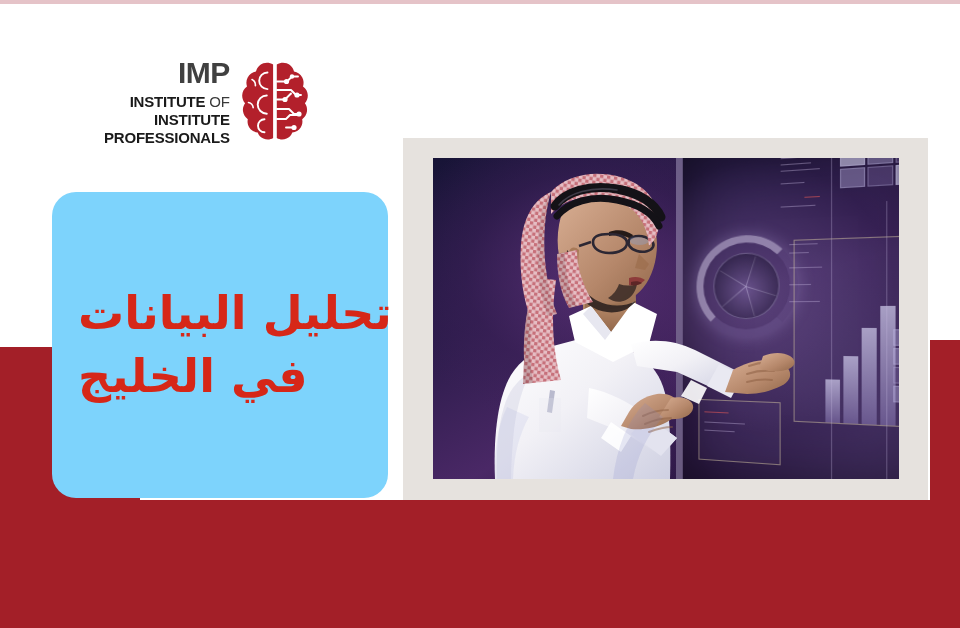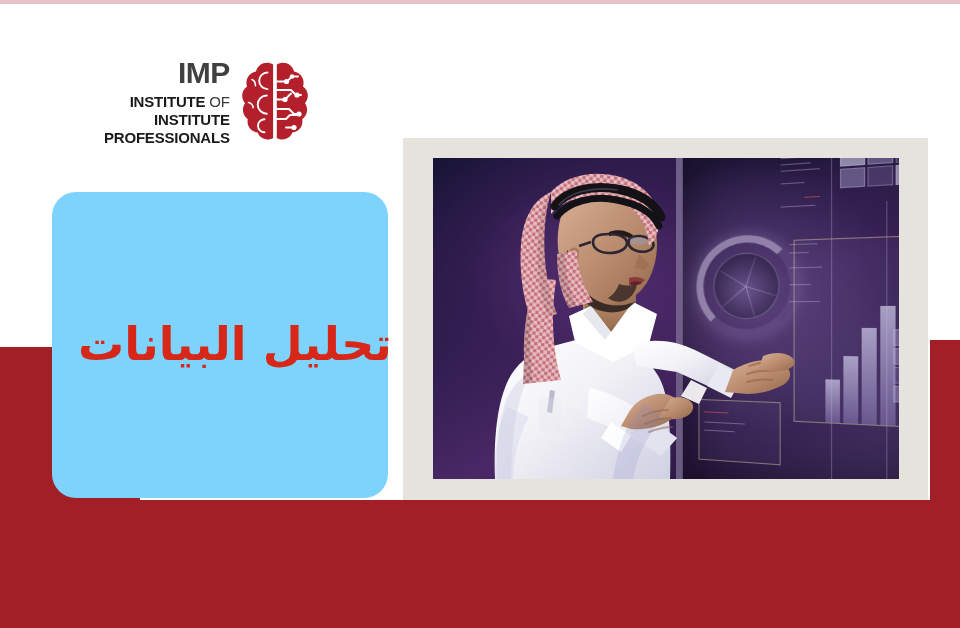--- a/index.html
+++ b/index.html
@@ -283,20 +283,21 @@
     <div class="logo-text">
       <div class="logo-imp">IMP</div>
       <div class="logo-line"><span>INSTITUTE</span> <span class="light">OF</span></div>
       <div class="logo-line">INSTITUTE</div>
       <div class="logo-line">PROFESSIONALS</div>
     </div>
   </div>
 
   <div class="headline-card">
     <div class="headline-line">تحليل البيانات</div>
+    <div class="headline-line">في الخليج</div>
   </div>
 
   <div class="photo-frame">
     <div class="photo">
       <div class="scene-bg"></div>
 
       <div class="display">
         <div class="display-glow"></div>
 
         <div class="ring">

